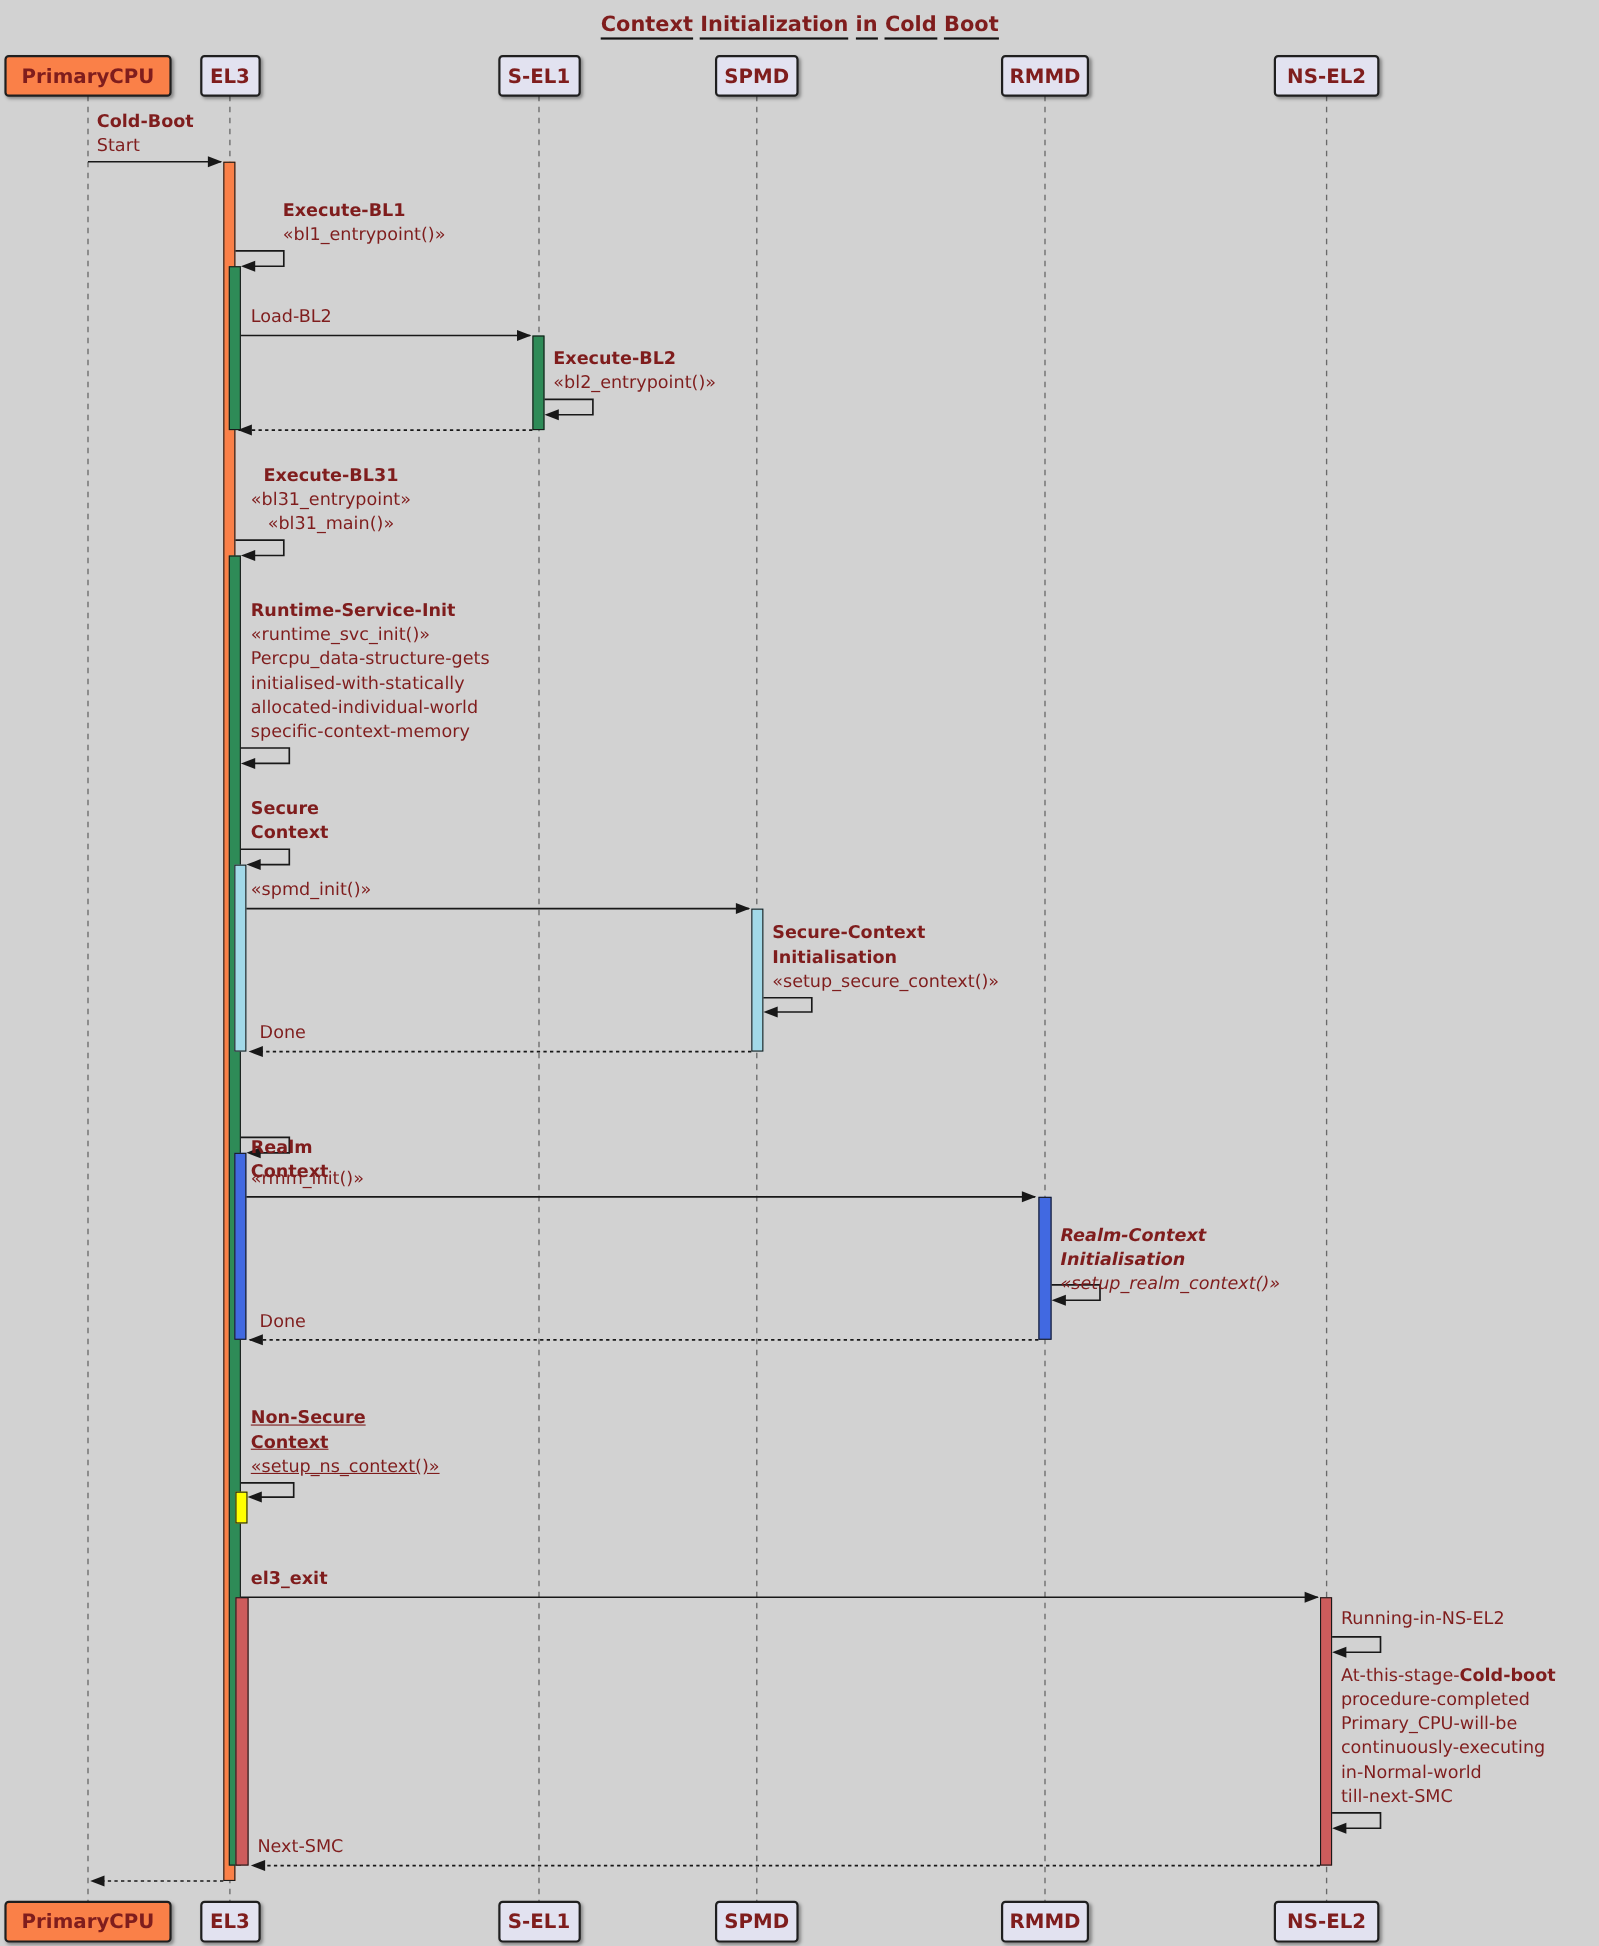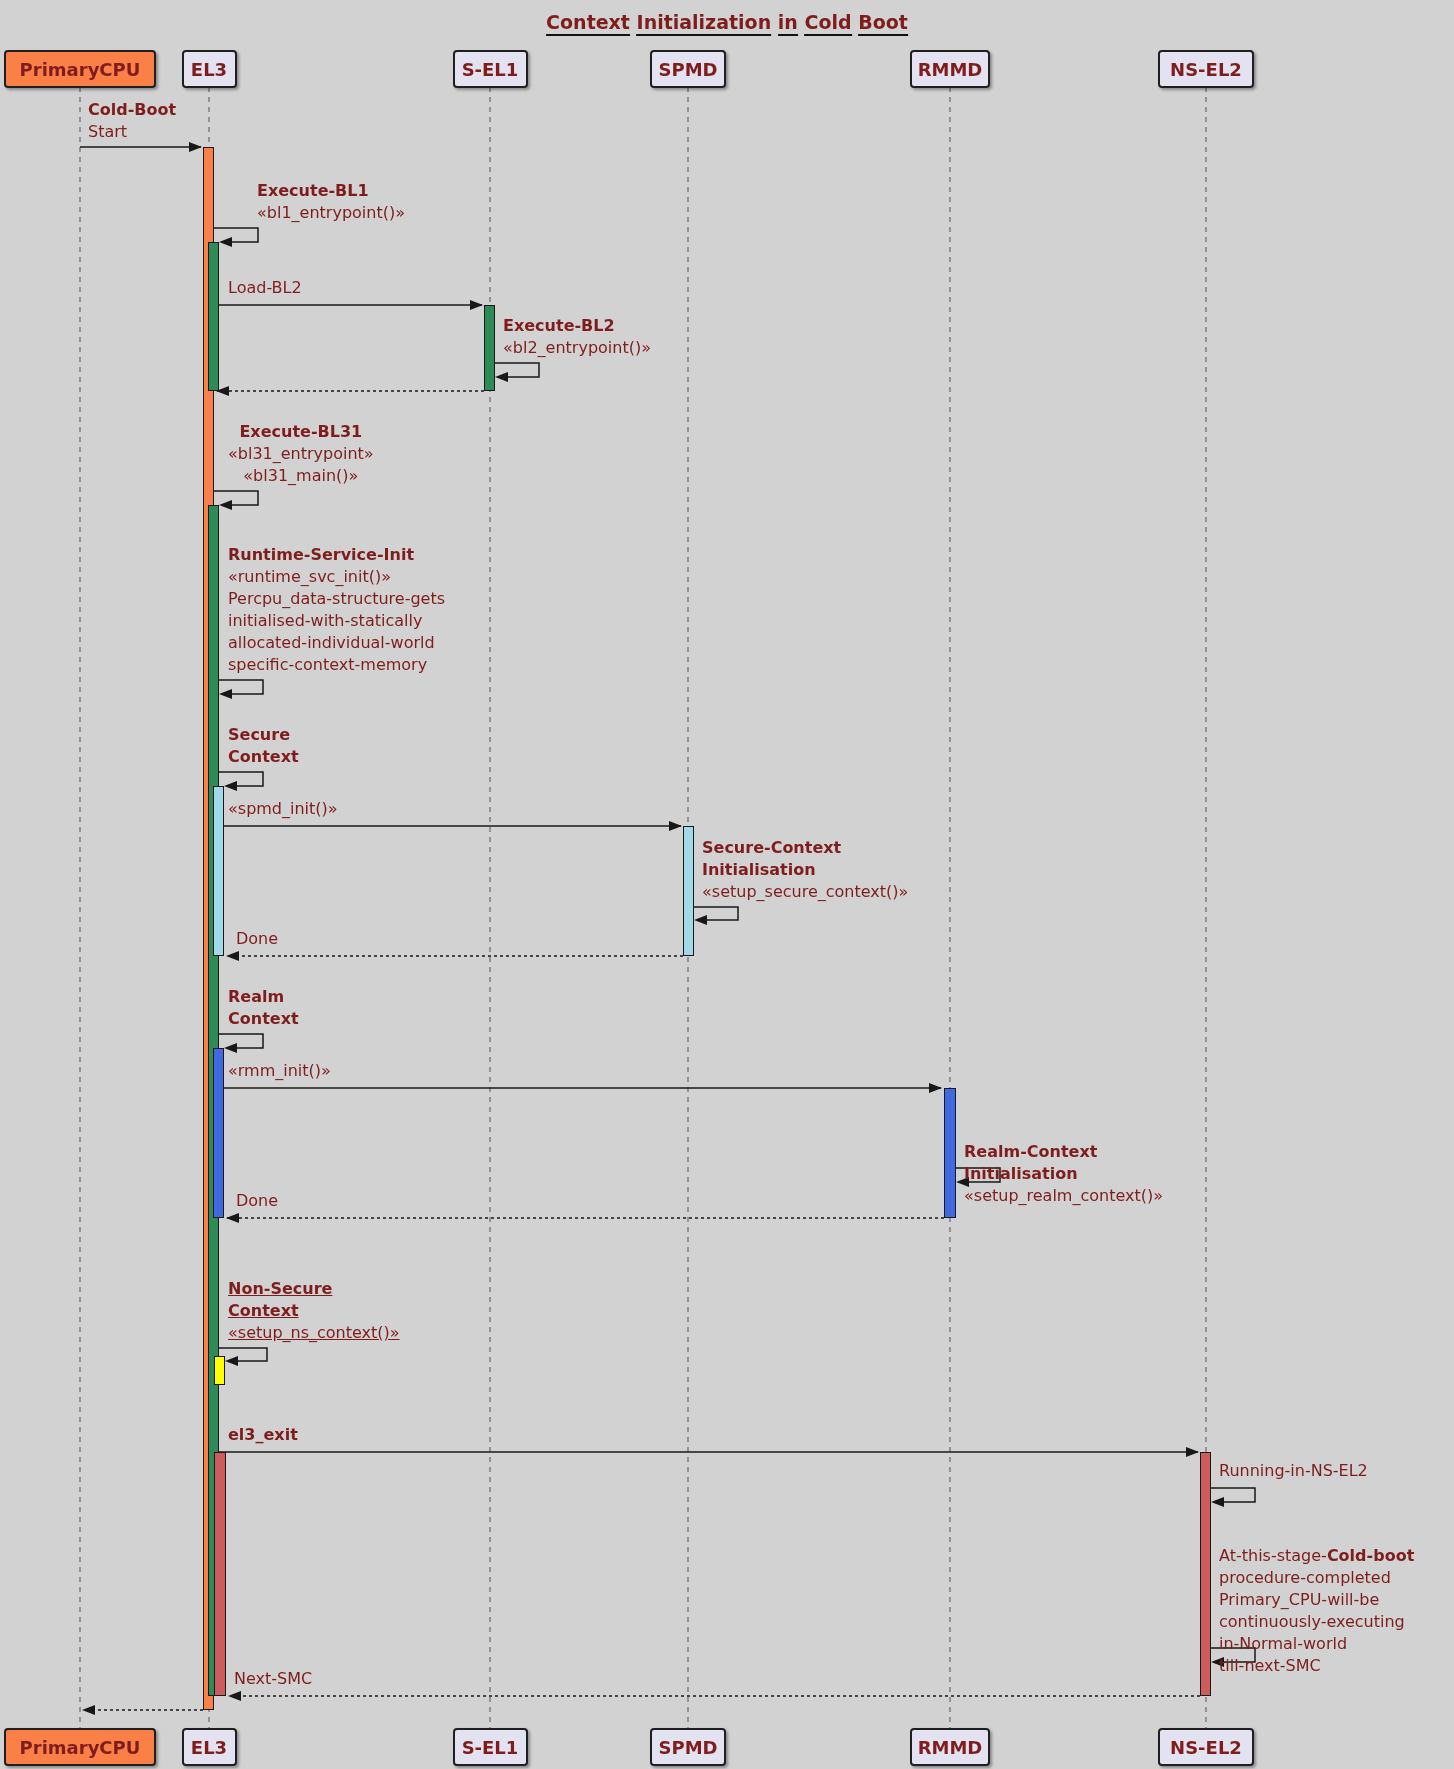--- a/index.html
+++ b/index.html
@@ -121,47 +121,47 @@
       <div class="ln"><span>«spmd_init()»</span></div>
     </div>
     <div class="lbl" style="left: 702px; top: 837px;">
       <div class="ln"><b>Secure-Context</b></div>
       <div class="ln"><b>Initialisation</b></div>
       <div class="ln"><span>«setup_secure_context()»</span></div>
     </div>
     <div class="lbl" style="left: 236px; top: 928px;">
       <div class="ln"><span>Done</span></div>
     </div>
-    <div class="lbl" style="left: 228px; top: 986px;">
+    <div class="lbl" style="left: 228px; top: 1032px;">
       <div class="ln"><b>Realm</b></div>
       <div class="ln"><b>Context</b></div>
     </div>
     <div class="lbl" style="left: 228px; top: 1060px; text-align: center;">
       <div class="ln"><span>«rmm_init()»</span></div>
     </div>
-    <div class="lbl" style="left: 964px; top: 1141px;">
+    <div class="lbl" style="left: 964px; top: 1112px; font-style: italic;">
       <div class="ln"><b>Realm-Context</b></div>
       <div class="ln"><b>Initialisation</b></div>
       <div class="ln"><span>«setup_realm_context()»</span></div>
     </div>
     <div class="lbl" style="left: 236px; top: 1190px;">
       <div class="ln"><span>Done</span></div>
     </div>
     <div class="lbl" style="left: 228px; top: 1278px; text-decoration: underline;">
       <div class="ln"><b>Non-Secure</b></div>
       <div class="ln"><b>Context</b></div>
       <div class="ln"><span>«setup_ns_context()»</span></div>
     </div>
     <div class="lbl" style="left: 228px; top: 1424px;">
       <div class="ln"><b>el3_exit</b></div>
     </div>
     <div class="lbl" style="left: 1219px; top: 1460px;">
       <div class="ln"><span>Running-in-NS-EL2</span></div>
     </div>
-    <div class="lbl" style="left: 1219px; top: 1512px; margin-top: 33px;">
+    <div class="lbl" style="left: 1219px; top: 1512px;">
       <div class="ln"><span>At-this-stage-</span><b>Cold-boot</b></div>
       <div class="ln"><span>procedure-completed</span></div>
       <div class="ln"><span>Primary_CPU-will-be</span></div>
       <div class="ln"><span>continuously-executing</span></div>
       <div class="ln"><span>in-Normal-world</span></div>
       <div class="ln"><span>till-next-SMC</span></div>
     </div>
     <div class="lbl" style="left: 234px; top: 1668px;">
       <div class="ln"><span>Next-SMC</span></div>
     </div>

